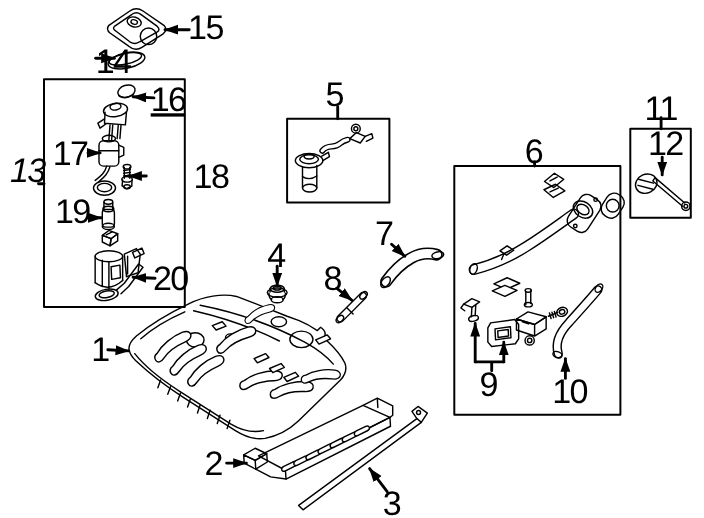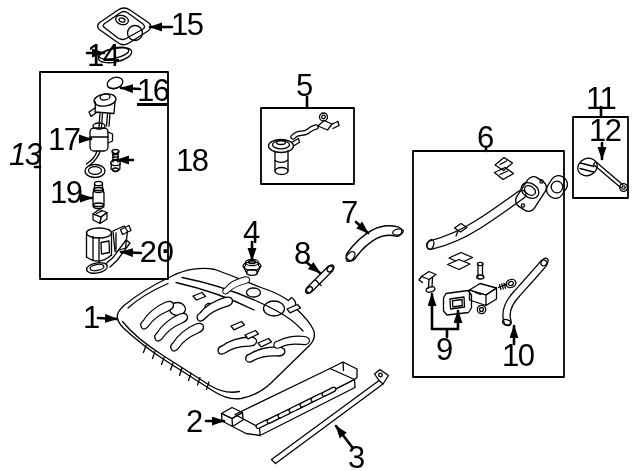--- a/index.html
+++ b/index.html
@@ -311,15 +311,15 @@
   <div class="callout" style="left:502px; top:340px;text-align:center;">10</div>
   <div class="callout" style="left:586px; top:83px;text-align:center;">11</div>
   <div class="callout" style="left:589px; top:115px;">12</div>
   <div class="callout" style="left:9px;   top:139px;font-style:italic;">13</div>
   <div class="callout" style="left:55px;  top:40px;margin-left:32px;">14</div>
   <div class="callout" style="left:171px; top:9px;">15</div>
   <div class="callout" style="left:137px; top:75px;text-decoration:underline;">16</div>
   <div class="callout" style="left:48px;  top:124px;">17</div>
   <div class="callout" style="left:132px; top:145px;margin-left:44px;">18</div>
   <div class="callout" style="left:50px;  top:177px;text-align:center;">19</div>
-  <div class="callout" style="left:139px; top:238px;font-family:Liberation Mono, monospace;">20</div>
+  <div class="callout" style="left:139px; top:238px;">20</div>
 
 </div>
 
 </body></html>

